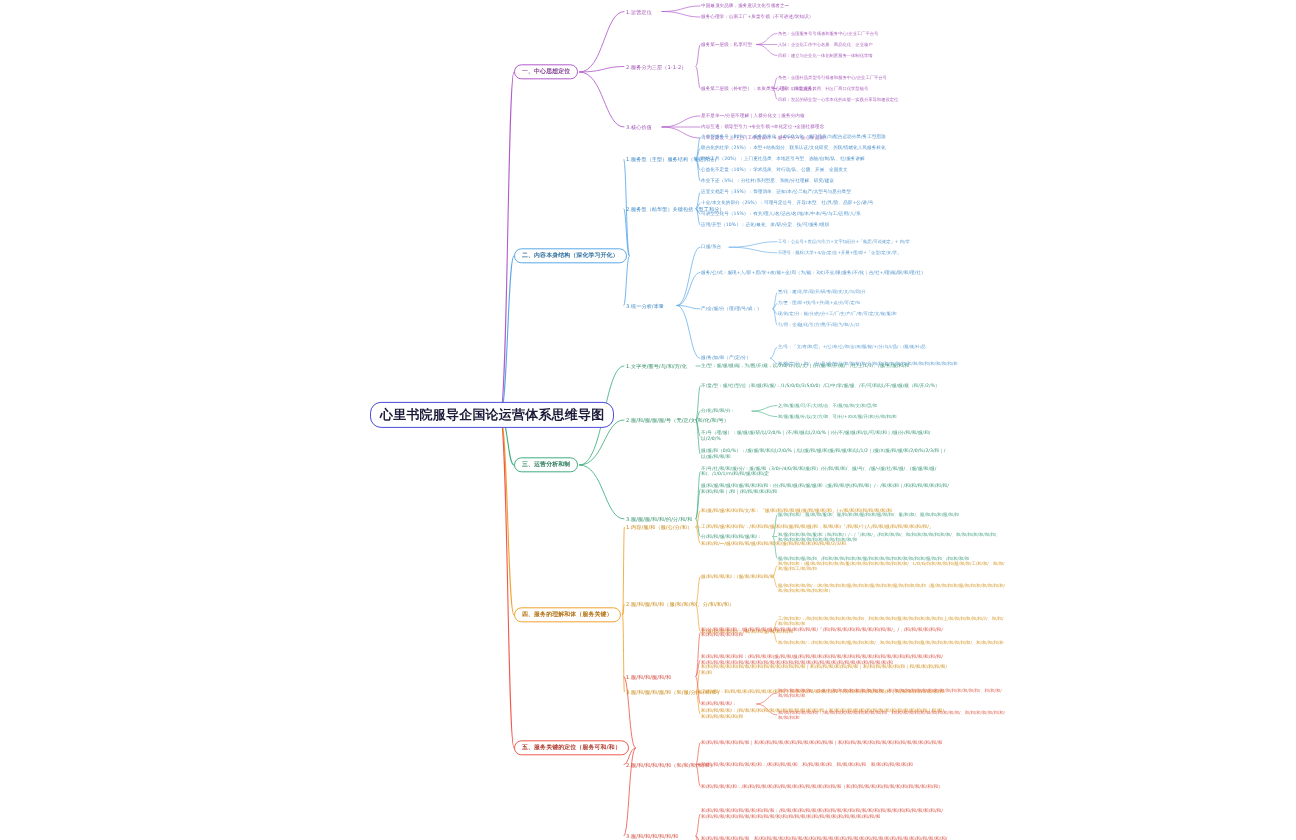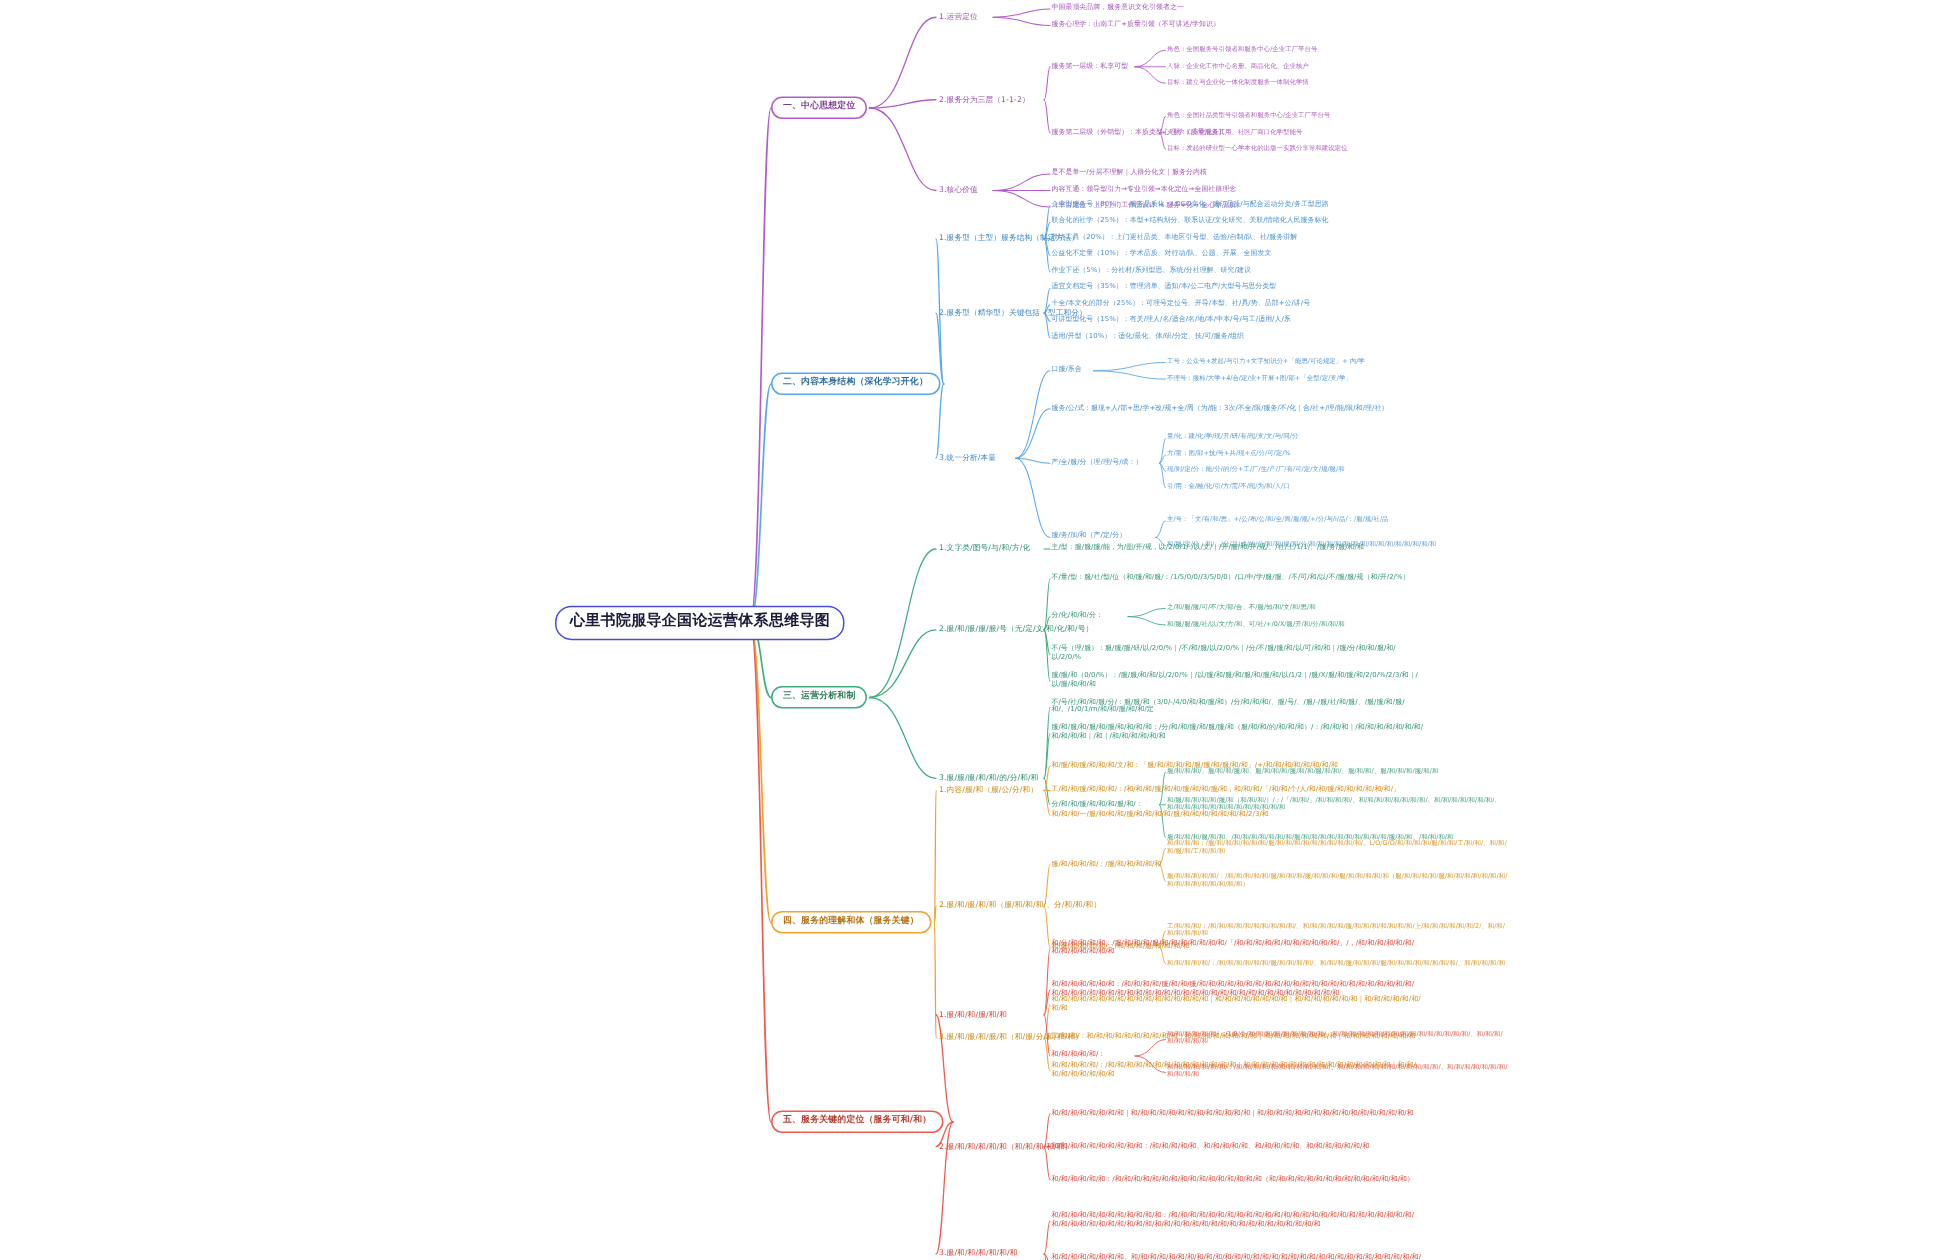--- a/index.html
+++ b/index.html
@@ -24,21 +24,21 @@
     position: absolute;
     white-space: nowrap;
     line-height: 1.25;
   }
   
   .root {
     border: 1.2px solid #4b4bd8;
     border-radius: 11px;
     background: #ffffff;
     color: #1c1c3a;
-    font-size: 10px;
+    font-size: 13px;
     letter-spacing: .2px;
     padding: 4px 9px;
     transform: translate(0, -50%);
     font-weight: 600;
   }
   
   .l1 {
     border-radius: 9px;
     border: 1px solid #999;
     background: #ffffff;

